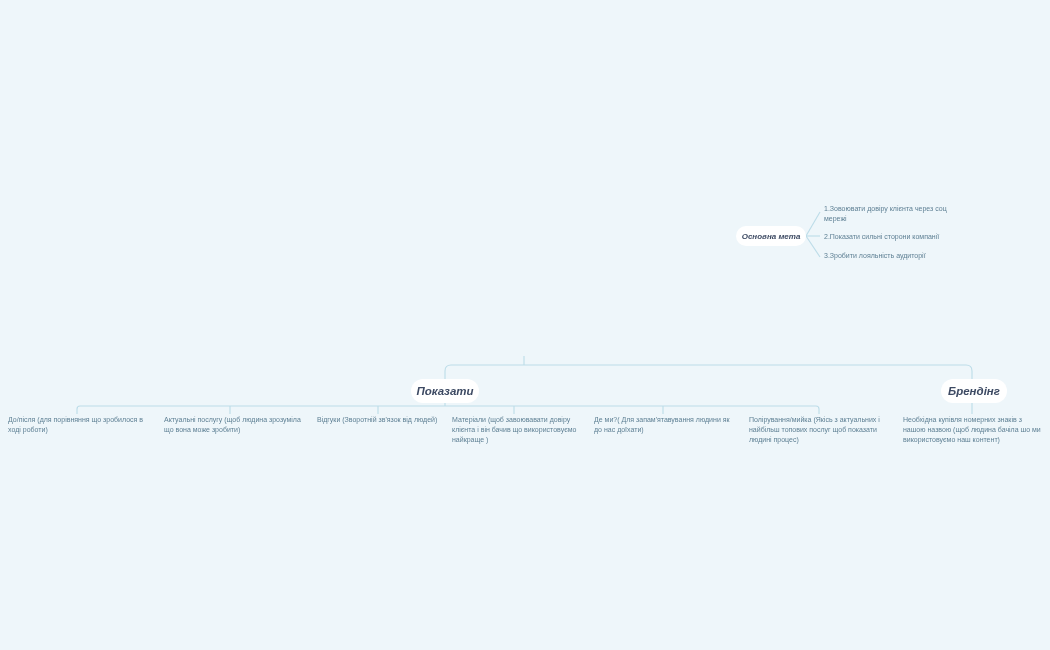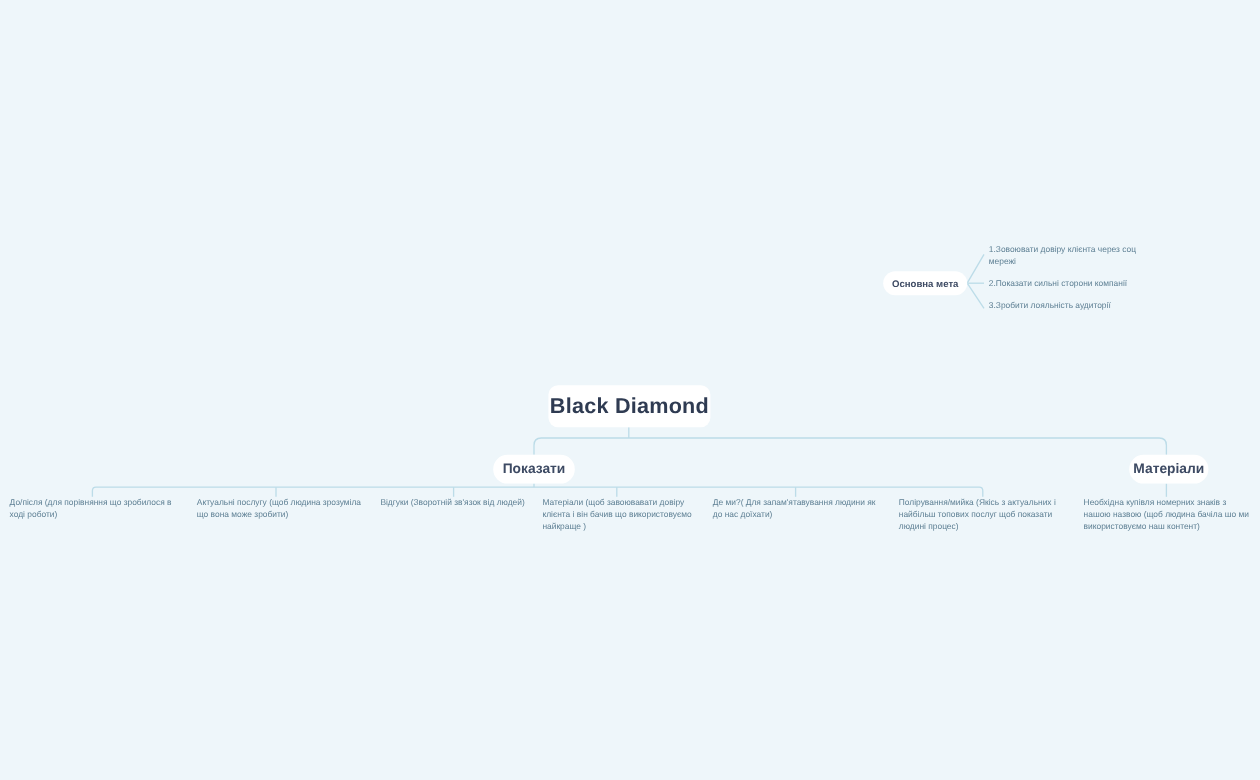--- a/index.html
+++ b/index.html
@@ -32,20 +32,21 @@
   .node {
     position: absolute;
     background: #ffffff;
     border-radius: 26px;
     color: #3d4a63;
     display: flex;
     align-items: center;
     justify-content: center;
     text-align: left;
     box-sizing: border-box;
+    font-style: italic;
   }
 
   .node-root {
     font-size: 18px;
     font-weight: bold;
     letter-spacing: 0.2px;
     color: #2f3b52;
     border-radius: 8px;
   }
 
@@ -114,30 +115,27 @@
   <div class="goal-item" style="left:824px; top:204px; width:133px;">
     <span>1.Зовоювати довіру клієнта через соц мережі</span>
   </div>
   <div class="goal-item" style="left:824px; top:232px; width:133px;">
     <span>2.Показати сильні сторони компанії</span>
   </div>
   <div class="goal-item" style="left:824px; top:251px; width:133px;">
     <span>3.Зробити лояльність аудиторії</span>
   </div>
 
-  <div class="node node-root" style="left:457px; top:321px; width:135px; height:35px;">
-    <span>Black Diamond</span>
-  </div>
 
   <div class="node node-branch" style="left:411px; top:379px; width:68px; height:24px;">
     <span>Показати</span>
   </div>
 
   <div class="node node-branch" style="left:941px; top:379px; width:66px; height:24px;">
-    <span>Матеріали</span>
+    <span>Брендінг</span>
   </div>
 
   <div class="leaf" style="left:8px; top:415px; width:148px;">
     <span>До/після (для порівняння що зробилося в ході роботи)</span>
   </div>
   <div class="leaf" style="left:164px; top:415px; width:148px;">
     <span>Актуальні послугу (щоб людина зрозуміла що вона може зробити)</span>
   </div>
   <div class="leaf" style="left:317px; top:415px; width:130px;">
     <span>Відгуки (Зворотній зв'язок від людей)</span>

